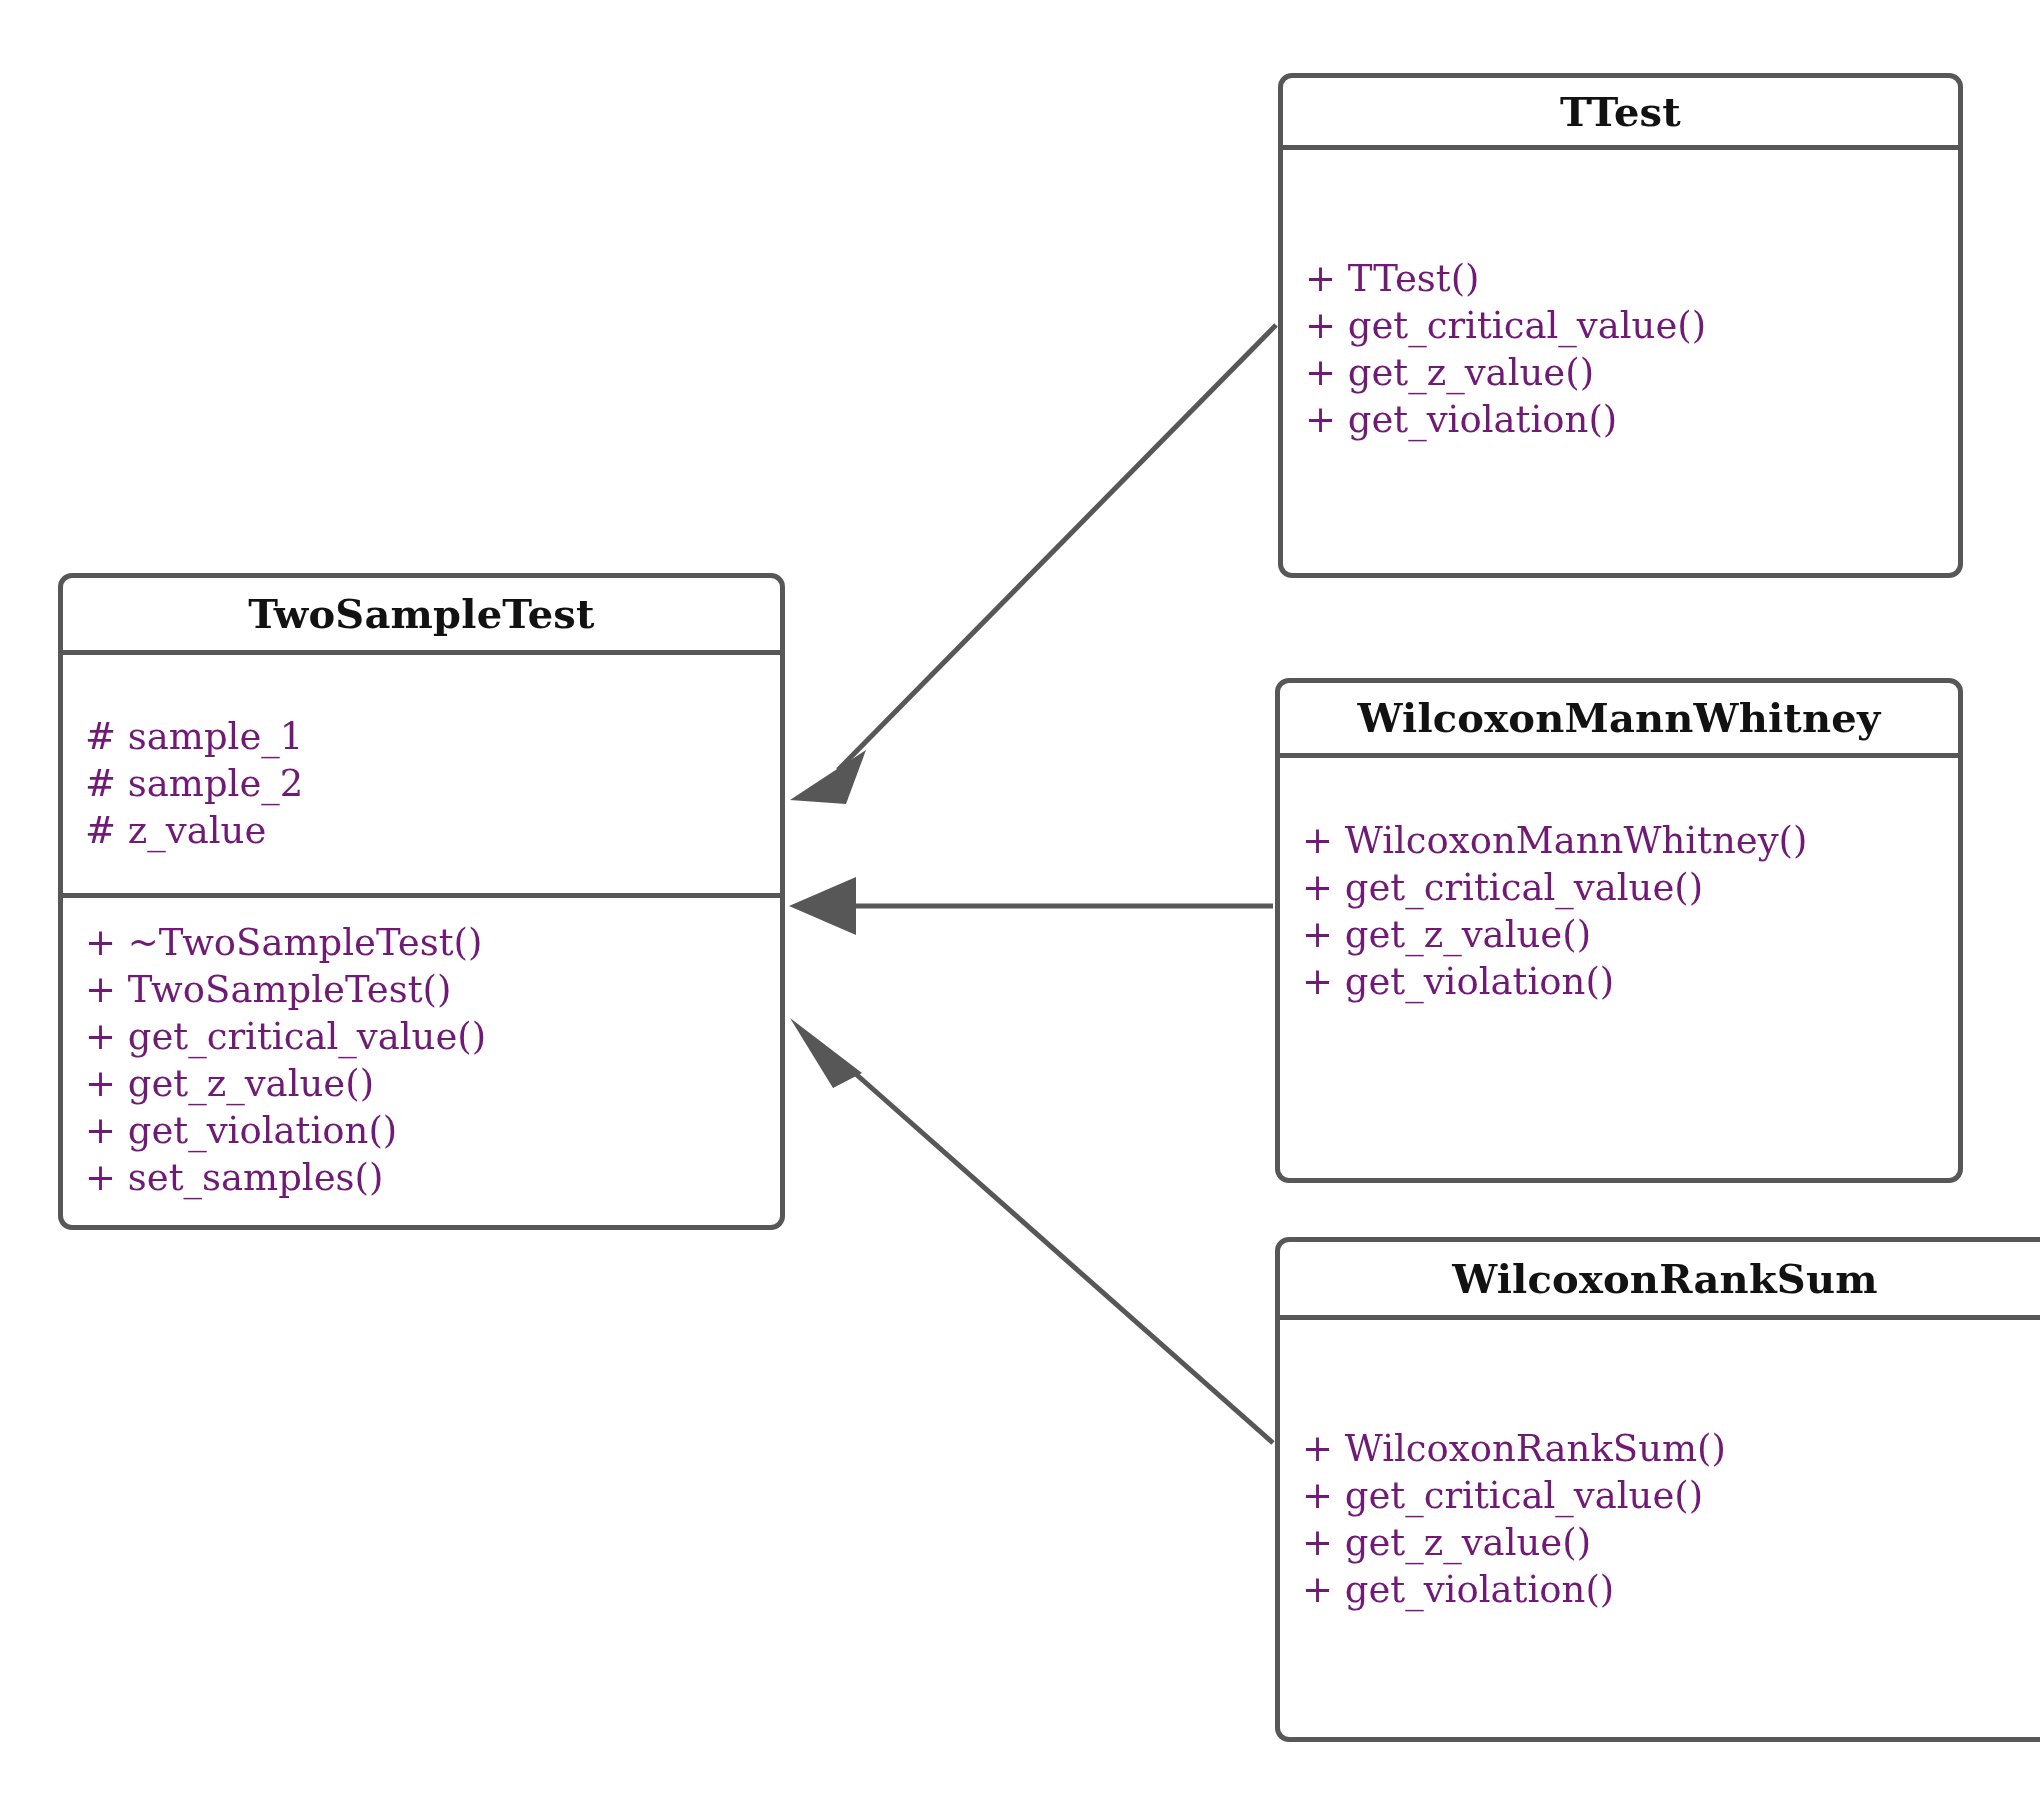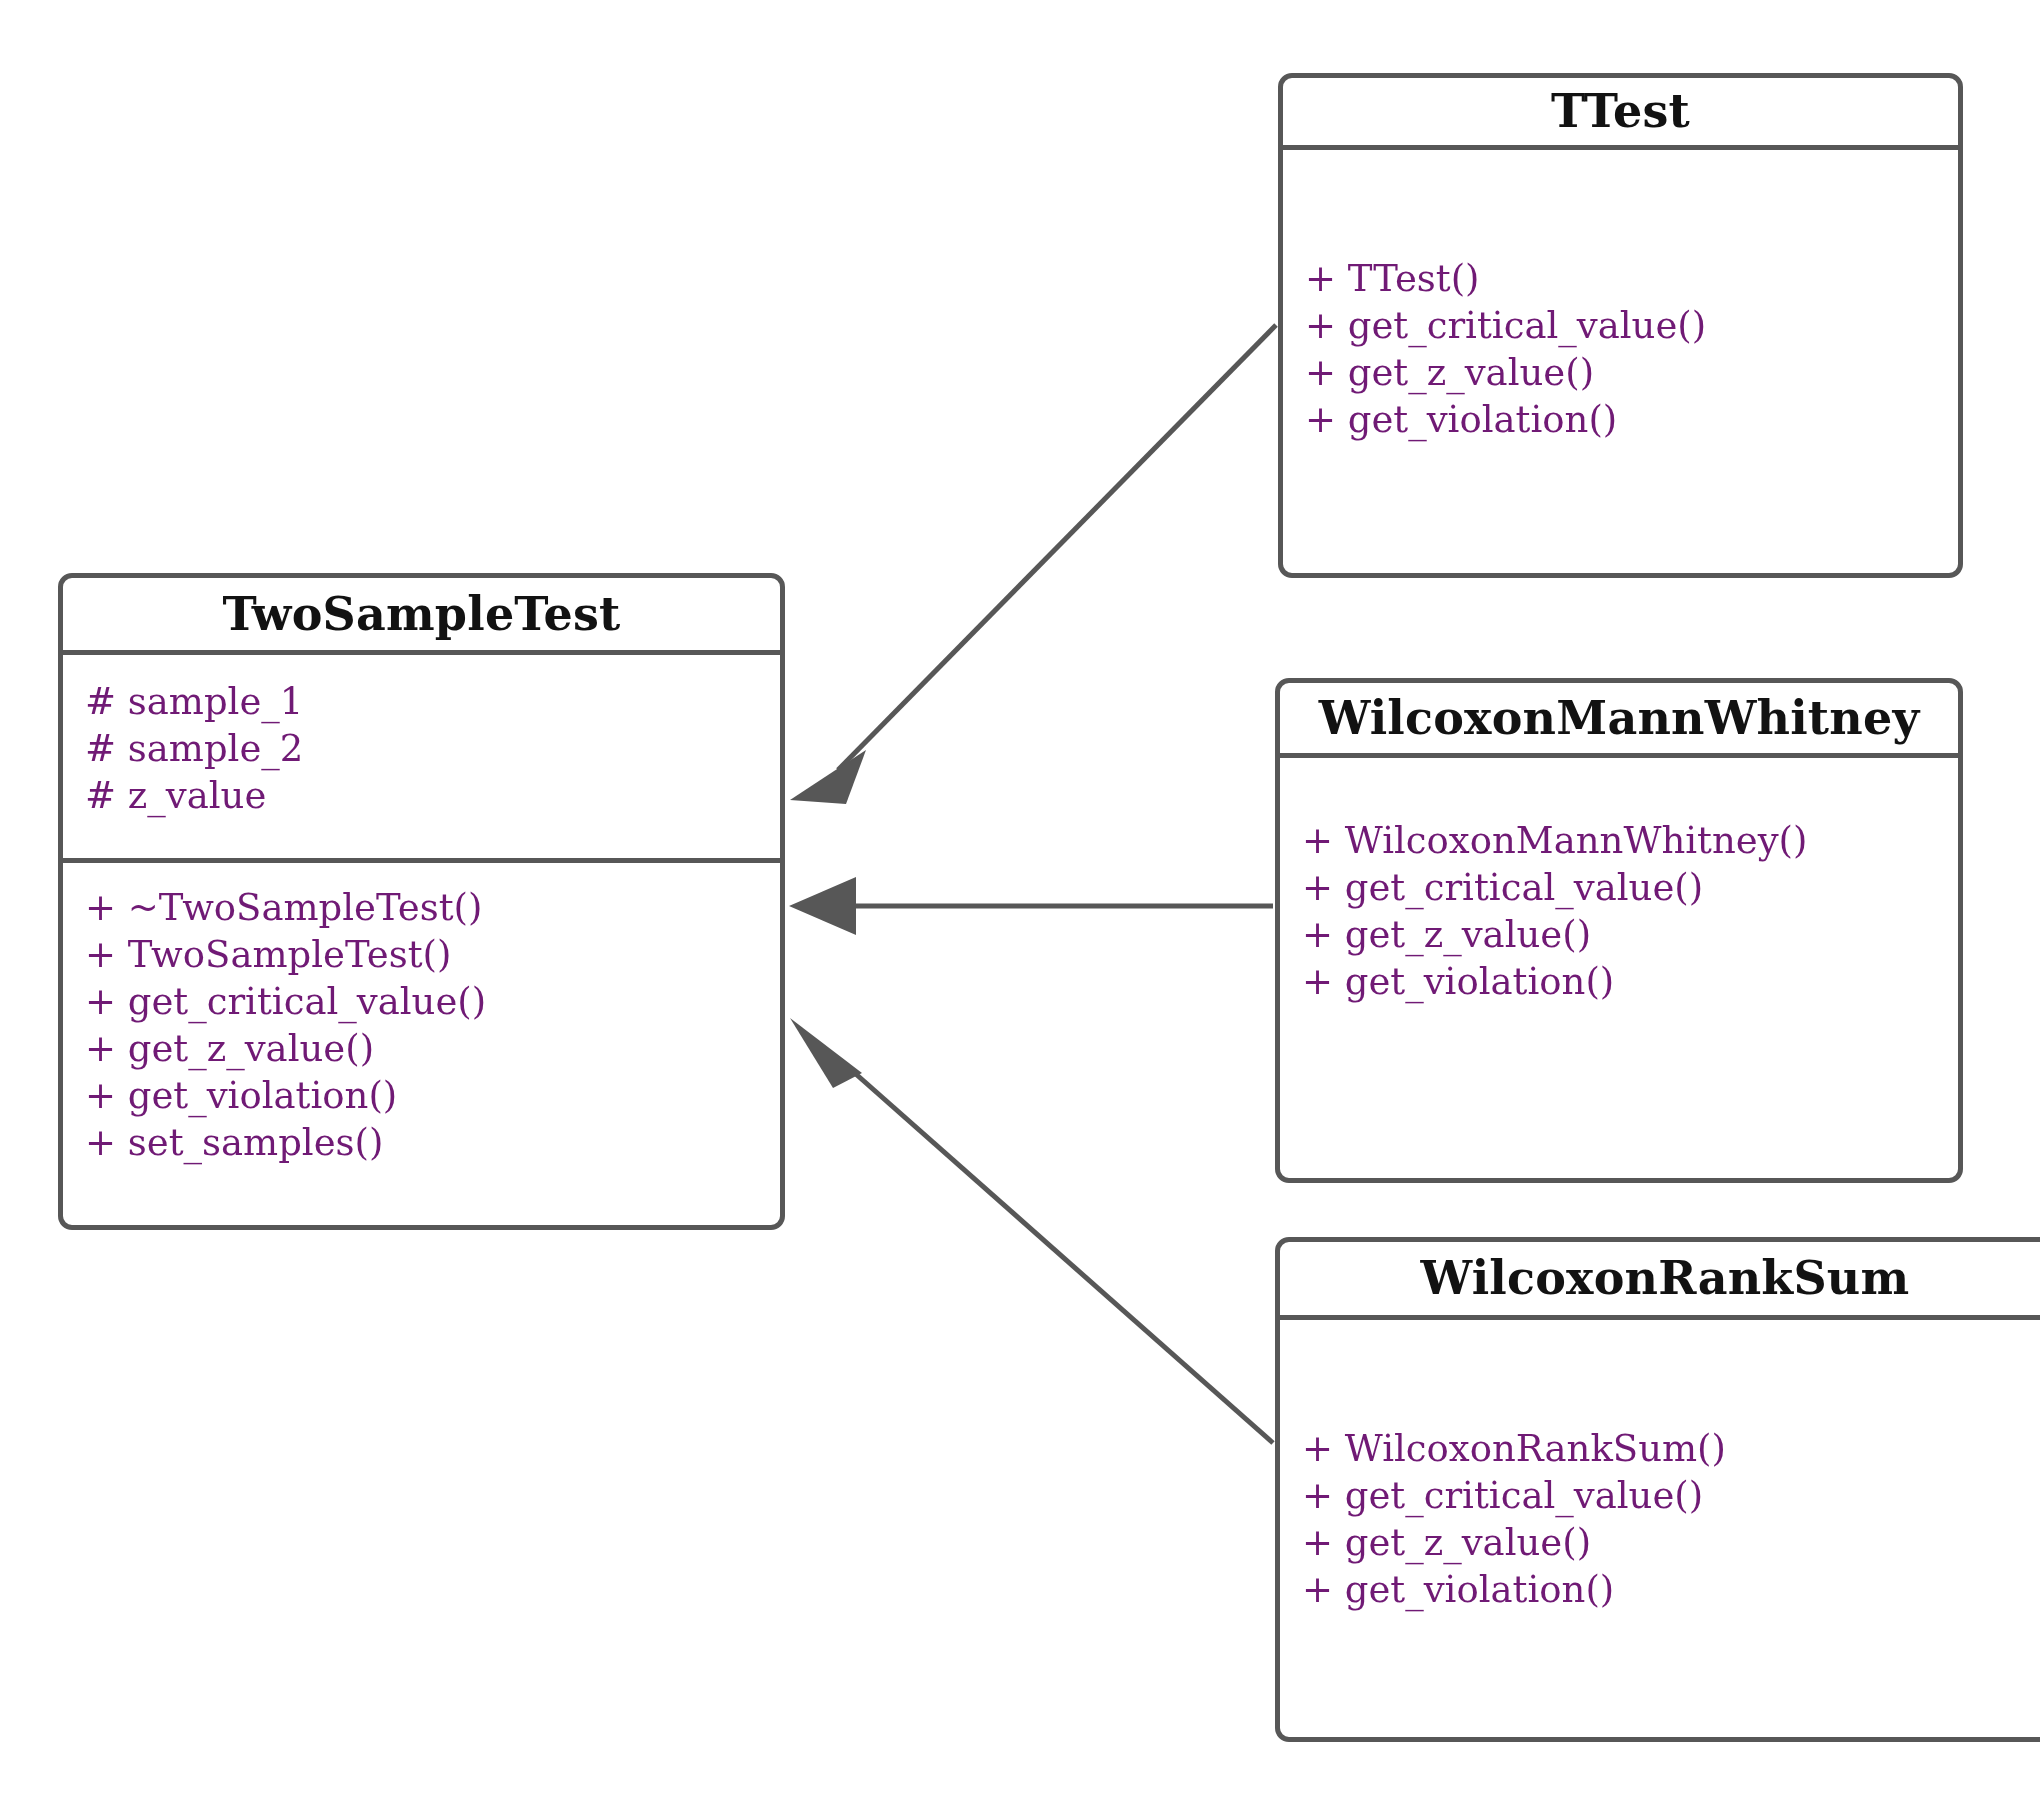--- a/index.html
+++ b/index.html
@@ -32,21 +32,21 @@
     display: flex;
     flex-direction: column;
     overflow: hidden;
   }
   .class-title {
     box-sizing: border-box;
     width: 100%;
     text-align: center;
     font-weight: bold;
     color: #121212;
-    font-size: 46px;
+    font-size: 40px;
     line-height: 1.05;
     letter-spacing: 0.2px;
     display: flex;
     align-items: center;
     justify-content: center;
     border-bottom: 5px solid #575757;
     padding: 0 10px;
   }
   .compartment {
     box-sizing: border-box;
@@ -54,20 +54,21 @@
     padding: 26px 22px 18px 22px;
     color: #701a75;
     font-size: 37px;
     line-height: 1.0;
     flex: 1 1 auto;
   }
   .compartment.attrs {
     border-bottom: 5px solid #575757;
     flex: 0 0 auto;
     padding-bottom: 36px;
+    margin-top: 35px;
   }
   .member {
     white-space: nowrap;
     margin: 0 0 10px 0;
   }
   .member:last-child { margin-bottom: 0; }
 
   
   #cls-two-sample-test { left: 58px;  top: 573px;  width: 727px;  height: 657px; }
   #cls-two-sample-test .class-title { height: 77px; }

